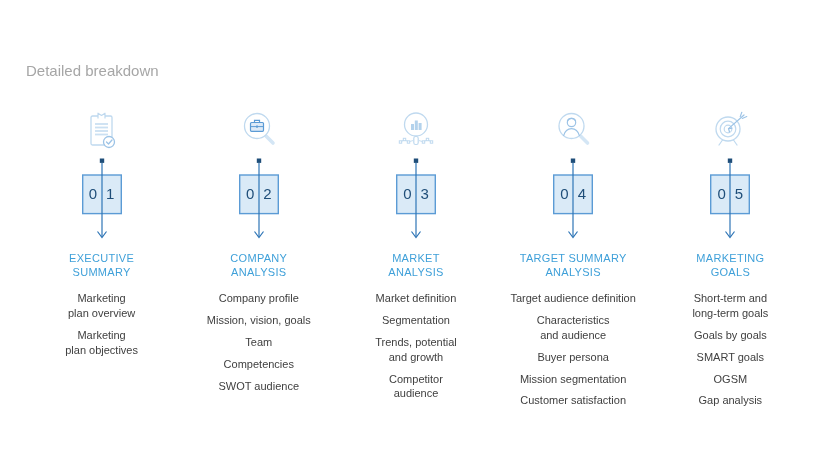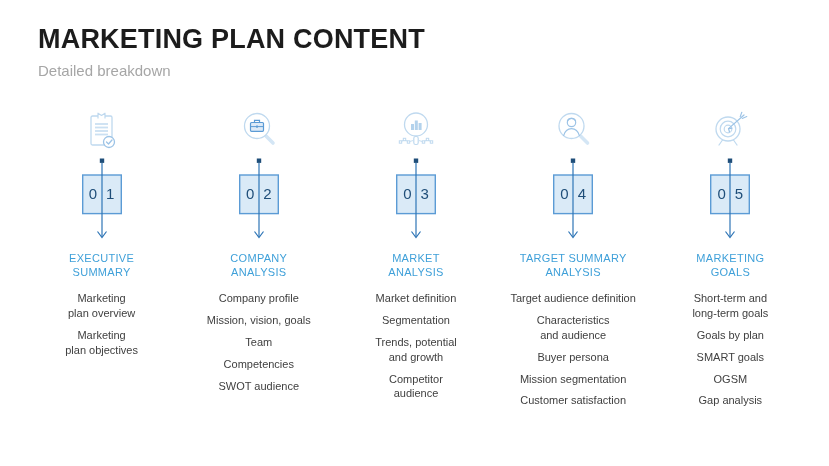--- a/index.html
+++ b/index.html
@@ -5,21 +5,21 @@
   html,body{margin:0;padding:0;background:#fff;}
   .slide{
     position:relative;width:829px;height:466px;background:#ffffff;
     font-family:"Liberation Sans",sans-serif;overflow:hidden;
   }
   .title{
     position:absolute;left:38px;top:24px;
     font-size:27px;font-weight:600;letter-spacing:.2px;color:#1c1c1c;
   }
   .subtitle{
-    position:absolute;left:38px;top:62px;
+    position:absolute;left:26px;top:62px;
     font-size:15px;color:#a6a6a6;
   }
   .columns{
     position:absolute;left:23px;top:110px;width:786px;
     display:flex;flex-direction:row;
   }
   .column{
     width:157.2px;display:flex;flex-direction:column;align-items:center;
     text-align:center;
   }
@@ -38,21 +38,20 @@
   .items{margin-top:11px;}
   .item{
     font-size:11px;line-height:1.36;color:#404040;
     white-space:pre-line;margin-bottom:7px;
   }
 </style>
 </head>
 <body>
 
 <div class="slide">
-  <div class="title">MARKETING PLAN CONTENT</div>
   <div class="subtitle">Detailed breakdown</div>
 
   <div class="columns">
 
     <div class="column">
       <div class="icon">
         <svg width="46" height="46" viewBox="0 0 46 46">
           <rect x="12" y="7" width="21" height="29" rx="1.5" fill="none" stroke="#bfd9ef" stroke-width="1.3"></rect>
           <path d="M19 9.5 V4.2 L22.5 6.4 L26 4.2 V9.5" fill="#ffffff" stroke="#bfd9ef" stroke-width="1.2" stroke-linejoin="round"></path>
           <line x1="16" y1="15" x2="29" y2="15" stroke="#cbe0f2" stroke-width="1.8"></line>
@@ -219,21 +218,21 @@
         <div class="digits">
           <span>0</span>
           <span>5</span>
         </div>
       </div>
       <h3 class="col-heading">MARKETING
 GOALS</h3>
       <div class="items">
         <div class="item">Short-term and
 long-term goals</div>
-        <div class="item">Goals by plan</div>
+        <div class="item">Goals by goals</div>
         <div class="item">SMART goals</div>
         <div class="item">OGSM</div>
         <div class="item">Gap analysis</div>
       </div>
     </div>
 
   </div>
 </div>
 
 </body></html>

